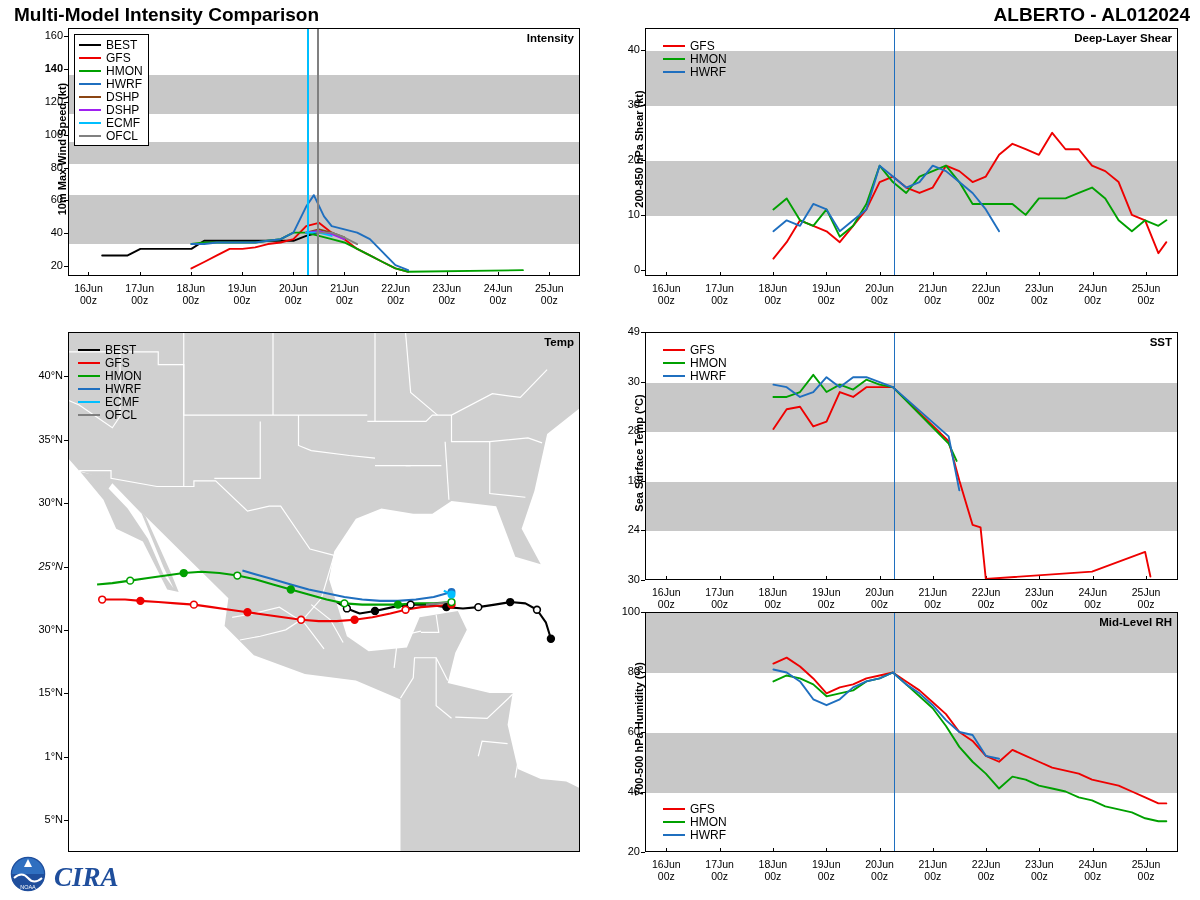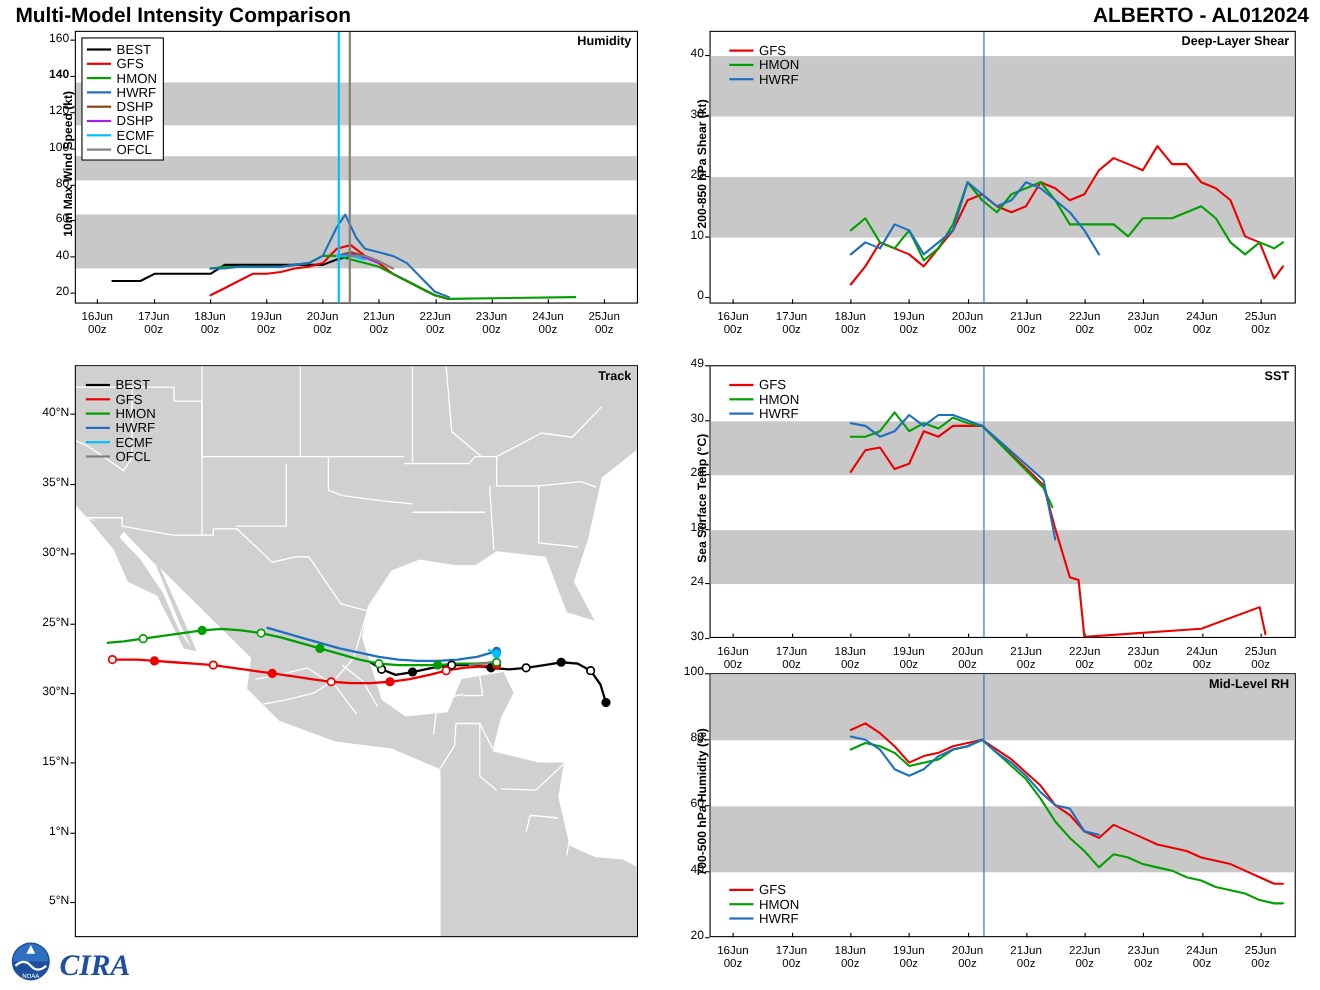--- a/index.html
+++ b/index.html
@@ -77,21 +77,21 @@
     <svg class="svgwrap" id="svg-intensity" viewBox="0 0 512 248" preserveAspectRatio="none">
         <polyline points="33.3,228.3 58.9,228.3 71.7,221.7 97.3,221.7 122.9,221.7 135.7,213.5 148.5,213.5 174.1,213.5 199.7,213.5 225.3,213.5 238.1,208.6 250.9,205.3" fill="none" stroke="#000000" stroke-width="1.9" stroke-linejoin="round" stroke-linecap="round"></polyline>
         <polyline points="122.9,241.4 135.7,234.9 148.5,228.3 161.3,221.7 174.1,221.7 186.9,220.1 199.7,216.8 212.5,215.2 225.3,211.9 238.1,198.7 250.9,195.4 263.7,205.3 276.5,211.9 289.3,221.7 302.1,228.3 314.9,234.9 327.7,241.4 340.5,244.7" fill="none" stroke="#ee0000" stroke-width="1.9" stroke-linejoin="round" stroke-linecap="round"></polyline>
         <polyline points="122.9,216.8 135.7,215.2 148.5,215.2 161.3,215.2 174.1,215.2 186.9,215.2 199.7,213.5 212.5,211.9 225.3,205.3 238.1,205.3 250.9,208.6 263.7,211.9 276.5,215.2 289.3,221.7 302.1,228.3 314.9,234.9 327.7,241.4 340.5,244.7 455.7,243.1" fill="none" stroke="#00a000" stroke-width="1.9" stroke-linejoin="round" stroke-linecap="round"></polyline>
         <polyline points="122.9,216.8 135.7,216.8 148.5,215.2 161.3,215.2 174.1,215.2 186.9,215.2 199.7,213.5 212.5,211.9 225.3,205.3 238.1,179.0 245.8,167.5 256.0,188.9 263.7,198.7 276.5,202.0 289.3,205.3 302.1,211.9 314.9,225.0 327.7,238.1 340.5,243.1" fill="none" stroke="#1f6fbf" stroke-width="1.9" stroke-linejoin="round" stroke-linecap="round"></polyline>
         <polyline points="238.1,205.3 250.9,202.0 263.7,205.3 276.5,210.2" fill="none" stroke="#8b4513" stroke-width="1.9" stroke-linejoin="round" stroke-linecap="round"></polyline>
         <polyline points="238.1,205.3 250.9,203.7 263.7,206.9 276.5,211.9" fill="none" stroke="#a020f0" stroke-width="1.9" stroke-linejoin="round" stroke-linecap="round"></polyline>
         <polyline points="238.1,205.3 250.9,205.3 263.7,208.6" fill="none" stroke="#00bfff" stroke-width="1.9" stroke-linejoin="round" stroke-linecap="round"></polyline>
         <polyline points="248.3,205.3 263.7,205.3 276.5,210.2 289.3,216.8" fill="none" stroke="#808080" stroke-width="1.9" stroke-linejoin="round" stroke-linecap="round"></polyline>
       </svg>
-    <div class="plotlabel">Humidity</div>
+    <div class="plotlabel">Intensity</div>
   <div class="vline" style="left:238.07999999999998px;background:#00bfff;"></div>
       <div class="vline" style="left:248.31999999999994px;background:#808080;"></div>
     </div>
   <div class="legend" id="leg-intensity" style="left:6px; top:6px;">
       <div class="legrow">
         <span class="legline" style="border-top-color:#000000;"></span>
         <span class="legtext">BEST</span>
       </div>
       <div class="legrow">
         <span class="legline" style="border-top-color:#ee0000;"></span>
@@ -223,21 +223,21 @@
         <circle cx="384.0" cy="270.1" r="3.4" fill="#ffffff" stroke="#00a000" stroke-width="1.6"></circle>
         <circle cx="330.2" cy="272.7" r="3.4" fill="#00a000" stroke="#00a000" stroke-width="1.6"></circle>
         <circle cx="276.5" cy="271.4" r="3.4" fill="#ffffff" stroke="#00a000" stroke-width="1.6"></circle>
         <circle cx="222.7" cy="257.5" r="3.4" fill="#00a000" stroke="#00a000" stroke-width="1.6"></circle>
         <circle cx="169.0" cy="243.5" r="3.4" fill="#ffffff" stroke="#00a000" stroke-width="1.6"></circle>
         <circle cx="115.2" cy="241.0" r="3.4" fill="#00a000" stroke="#00a000" stroke-width="1.6"></circle>
         <circle cx="61.4" cy="248.6" r="3.4" fill="#ffffff" stroke="#00a000" stroke-width="1.6"></circle>
         <circle cx="384.0" cy="260.0" r="4" fill="#1f6fbf"></circle>
         <circle cx="384.0" cy="262.5" r="4" fill="#00bfff"></circle>
       </svg>
-    <div class="plotlabel">Track</div>
+    <div class="plotlabel">Temp</div>
   </div>
   <div class="legend noborder" id="leg-track" style="left:6px; top:8px;">
       <div class="legrow">
         <span class="legline" style="border-top-color:#000000;"></span>
         <span class="legtext">BEST</span>
       </div>
       <div class="legrow">
         <span class="legline" style="border-top-color:#ee0000;"></span>
         <span class="legtext">GFS</span>
       </div>
@@ -261,21 +261,21 @@
 </div>
 <div id="ax-track">
     <div class="ytick" style="left:24px;top:813.2926829268292px;width:39px;">5°N</div>
     <div class="tickmark" style="left:64px;top:820.2926829268292px;width:4px;height:1px;"></div>
     <div class="ytick" style="left:24px;top:749.8780487804878px;width:39px;">1°N</div>
     <div class="tickmark" style="left:64px;top:756.8780487804878px;width:4px;height:1px;"></div>
     <div class="ytick" style="left:24px;top:686.4634146341464px;width:39px;">15°N</div>
     <div class="tickmark" style="left:64px;top:693.4634146341464px;width:4px;height:1px;"></div>
     <div class="ytick" style="left:24px;top:623.0487804878048px;width:39px;">30°N</div>
     <div class="tickmark" style="left:64px;top:630.0487804878048px;width:4px;height:1px;"></div>
-    <div class="ytick" style="left:24px;top:559.6341463414634px;width:39px;">25°N</div>
+    <div class="ytick" style="left:24px;top:559.6341463414634px;width:39px;font-style:italic;">25°N</div>
     <div class="tickmark" style="left:64px;top:566.6341463414634px;width:4px;height:1px;"></div>
     <div class="ytick" style="left:24px;top:496.2195121951219px;width:39px;">30°N</div>
     <div class="tickmark" style="left:64px;top:503.2195121951219px;width:4px;height:1px;"></div>
     <div class="ytick" style="left:24px;top:432.8048780487805px;width:39px;">35°N</div>
     <div class="tickmark" style="left:64px;top:439.8048780487805px;width:4px;height:1px;"></div>
     <div class="ytick" style="left:24px;top:369.390243902439px;width:39px;">40°N</div>
     <div class="tickmark" style="left:64px;top:376.390243902439px;width:4px;height:1px;"></div>
   </div>
 
 <div class="panel" id="p-shear" style="left:645px; top:28px; width:533px; height:248px;">

